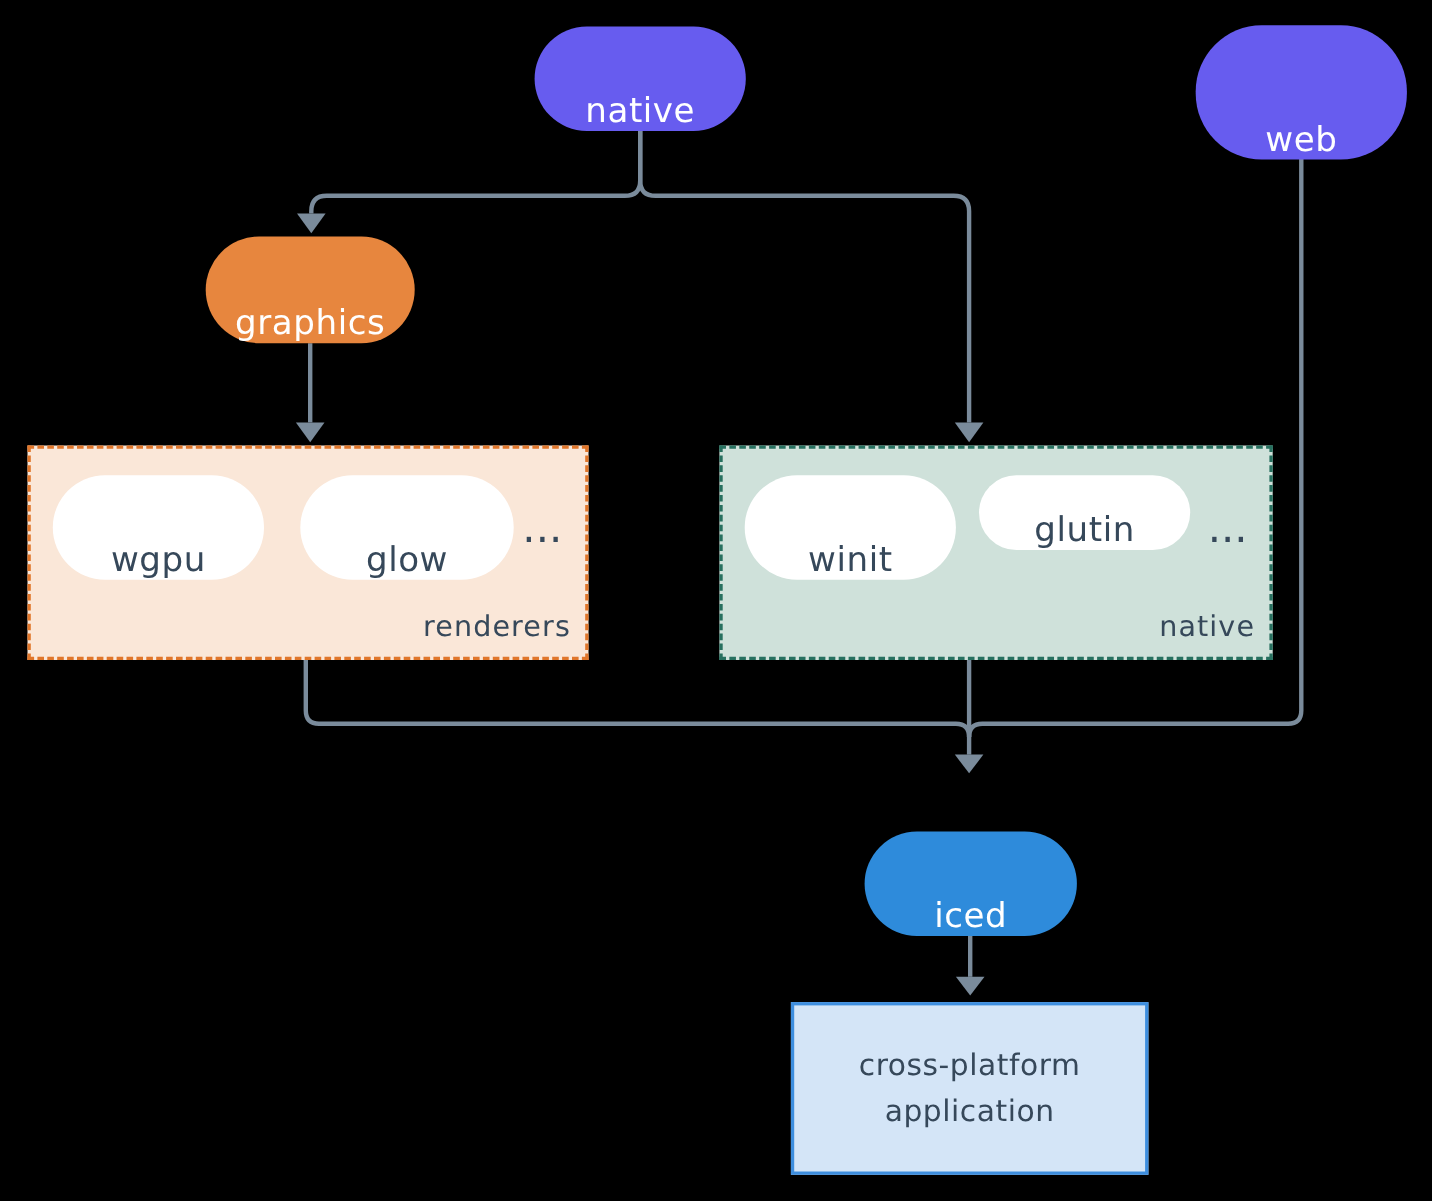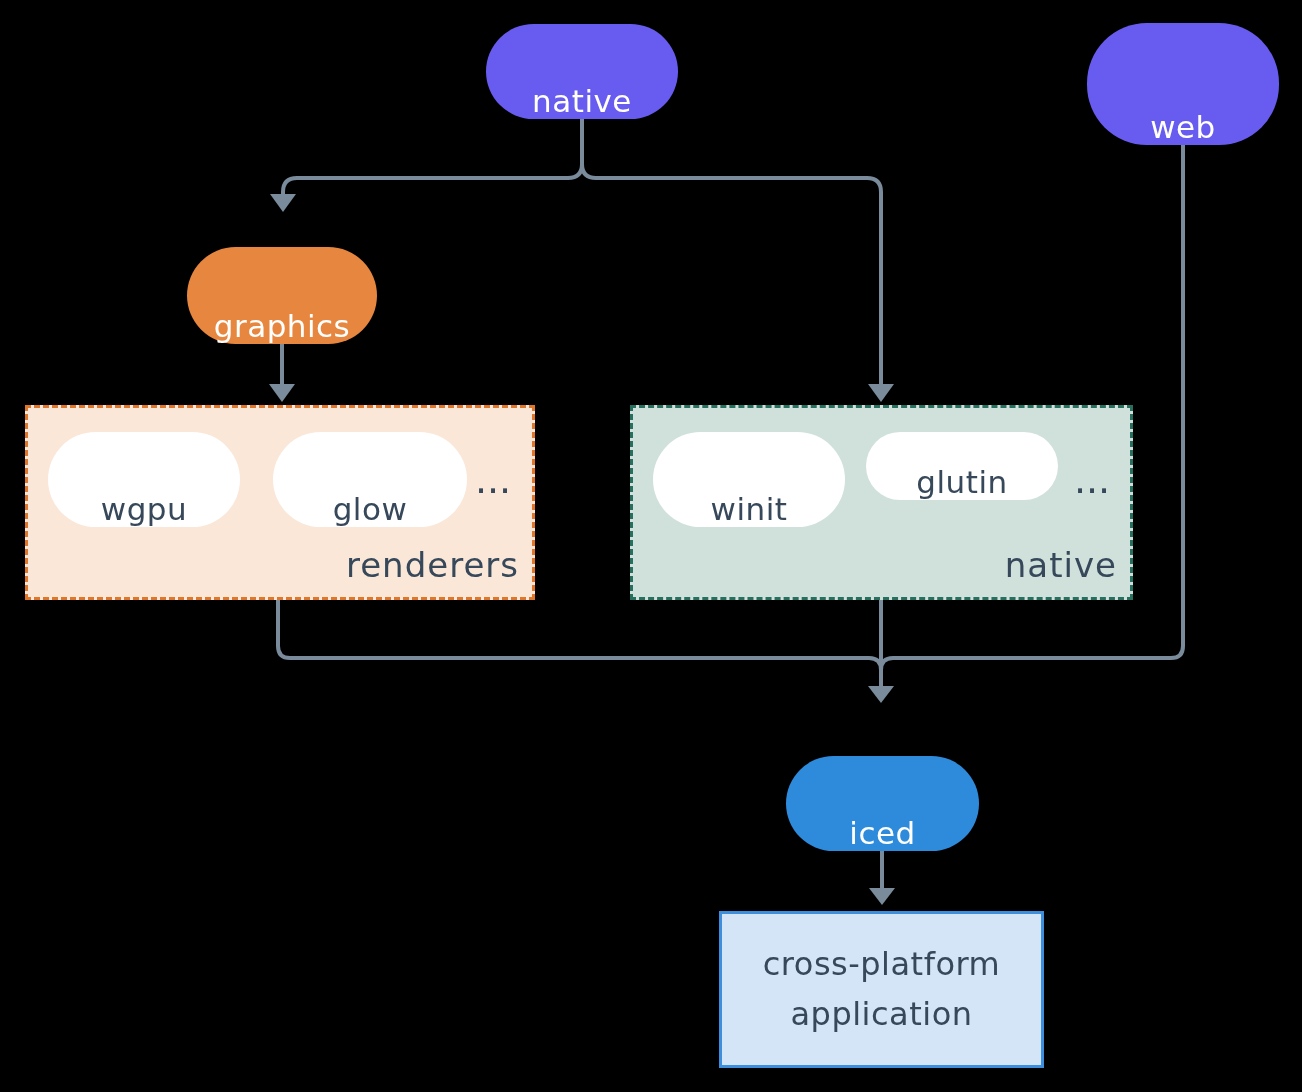--- a/index.html
+++ b/index.html
@@ -13,37 +13,37 @@
   .canvas{
     position:relative;width:1302px;height:1092px;background:var(--page-bg);
     font-family:"DejaVu Sans","Liberation Sans",sans-serif;overflow:hidden;
   }
   .canvas svg{position:absolute;left:0;top:0;}
   .pill{
     position:absolute;border-radius:60px;display:flex;align-items:flex-end;justify-content:center;
     font-size:31px;letter-spacing:0.5px;
   }
   .pill.purple{background:var(--purple);color:var(--text-light);}
-  .pill.orange{background:var(--orange);color:var(--text-light);margin-top:32px;}
+  .pill.orange{background:var(--orange);color:var(--text-light);}
   .pill.blue{background:var(--blue);color:var(--text-light);margin-top:48px;}
   .pill.white{background:#FFFFFF;color:var(--text-dark);}
   .group{position:absolute;box-sizing:border-box;}
   .group.renderers{background:var(--peach-bg);border:3px dashed var(--orange-border);}
-  .group.shells{background:var(--sage-bg);border:3px dashed var(--teal-border);}
+  .group.shells{background:var(--sage-bg);border:3px dashed var(--teal-border);margin-left:24px;}
   .group-label{
-    position:absolute;right:13px;bottom:12px;font-size:34px;color:var(--text-dark);letter-spacing:1px;
+    position:absolute;right:13px;bottom:12px;font-size:26px;color:var(--text-dark);letter-spacing:1px;
   }
   .more{
     position:absolute;display:flex;align-items:center;justify-content:center;
     font-size:38px;color:var(--text-dark);
   }
   .app-box{
     position:absolute;box-sizing:border-box;background:var(--app-bg);border:3px solid var(--app-border);
     display:flex;align-items:center;justify-content:center;text-align:center;
-    font-size:32px;line-height:1.55;color:var(--text-dark);padding:0 20px;letter-spacing:0.5px;
+    font-size:27px;line-height:1.55;color:var(--text-dark);padding:0 20px;letter-spacing:0.5px;
   }
 </style>
 </head>
 <body>
 
 <div class="canvas">
 
   <svg width="1302" height="1092" viewBox="0 0 1302 1092">
     <g fill="none" stroke="var(--line)" stroke-width="4">
       <path d="M 582 119 V 164 Q 582 178 568 178 H 297 Q 283 178 283 192 V 194"></path>

